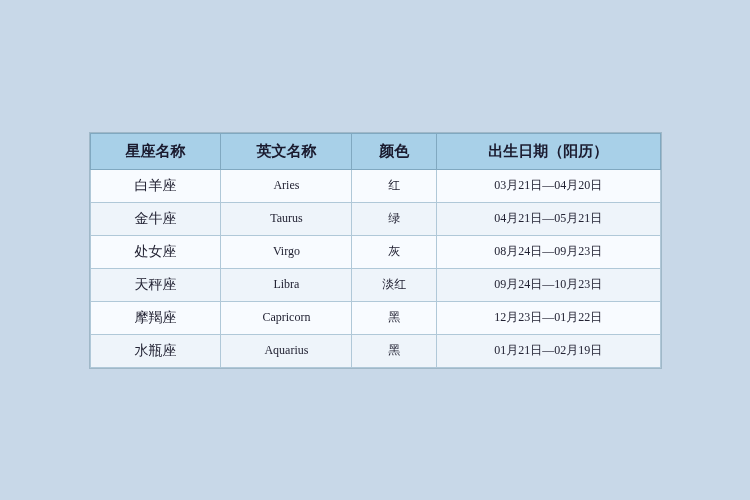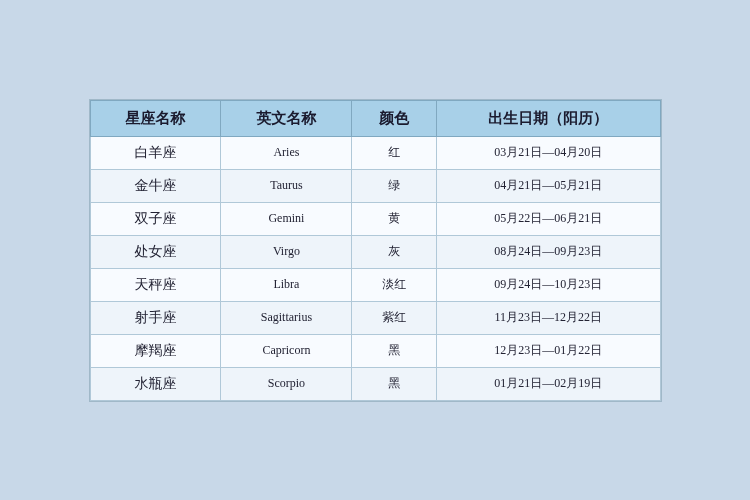--- a/index.html
+++ b/index.html
@@ -87,50 +87,38 @@
           <td>红</td>
           <td>03月21日—04月20日</td>
         </tr>
         <tr>
           <td>金牛座</td>
           <td>Taurus</td>
           <td>绿</td>
           <td>04月21日—05月21日</td>
         </tr>
         <tr>
-          <td>双子座</td>
-          <td>Gemini</td>
-          <td>黄</td>
-          <td>05月22日—06月21日</td>
-        </tr>
-        <tr>
           <td>处女座</td>
           <td>Virgo</td>
           <td>灰</td>
           <td>08月24日—09月23日</td>
         </tr>
         <tr>
           <td>天秤座</td>
           <td>Libra</td>
           <td>淡红</td>
           <td>09月24日—10月23日</td>
         </tr>
         <tr>
-          <td>射手座</td>
-          <td>Sagittarius</td>
-          <td>紫红</td>
-          <td>11月23日—12月22日</td>
-        </tr>
-        <tr>
           <td>摩羯座</td>
           <td>Capricorn</td>
           <td>黑</td>
           <td>12月23日—01月22日</td>
         </tr>
         <tr>
           <td>水瓶座</td>
-          <td>Scorpio</td>
+          <td>Aquarius</td>
           <td>黑</td>
           <td>01月21日—02月19日</td>
         </tr>
       </tbody>
   </table>
 </div>
 
 </body></html>

